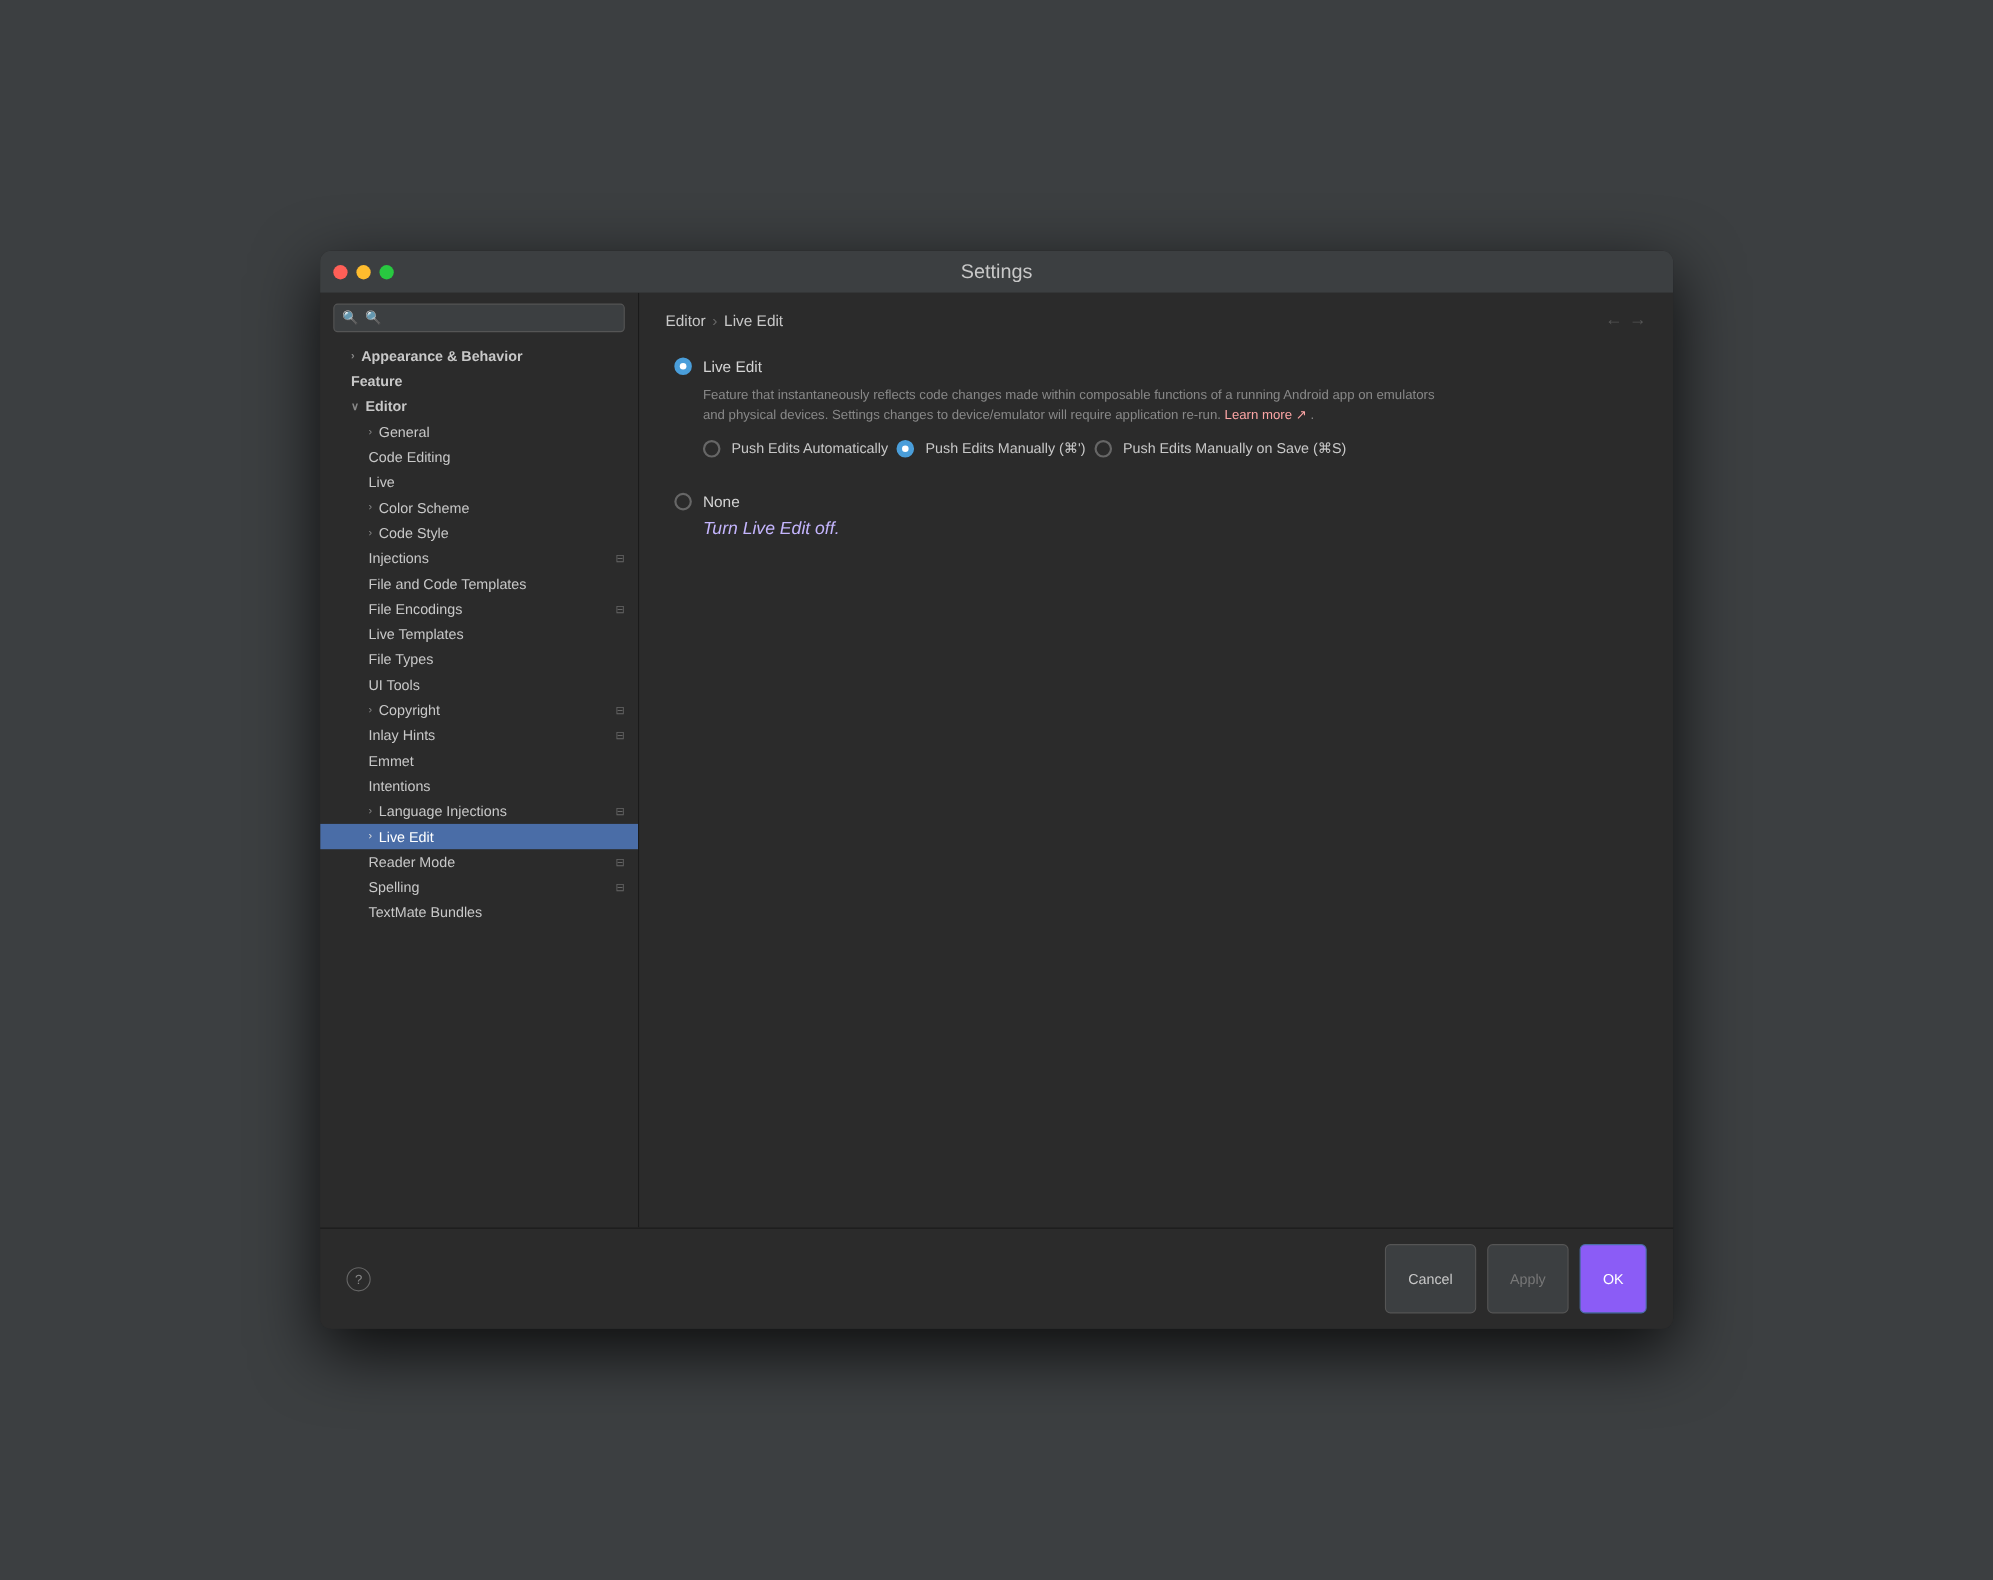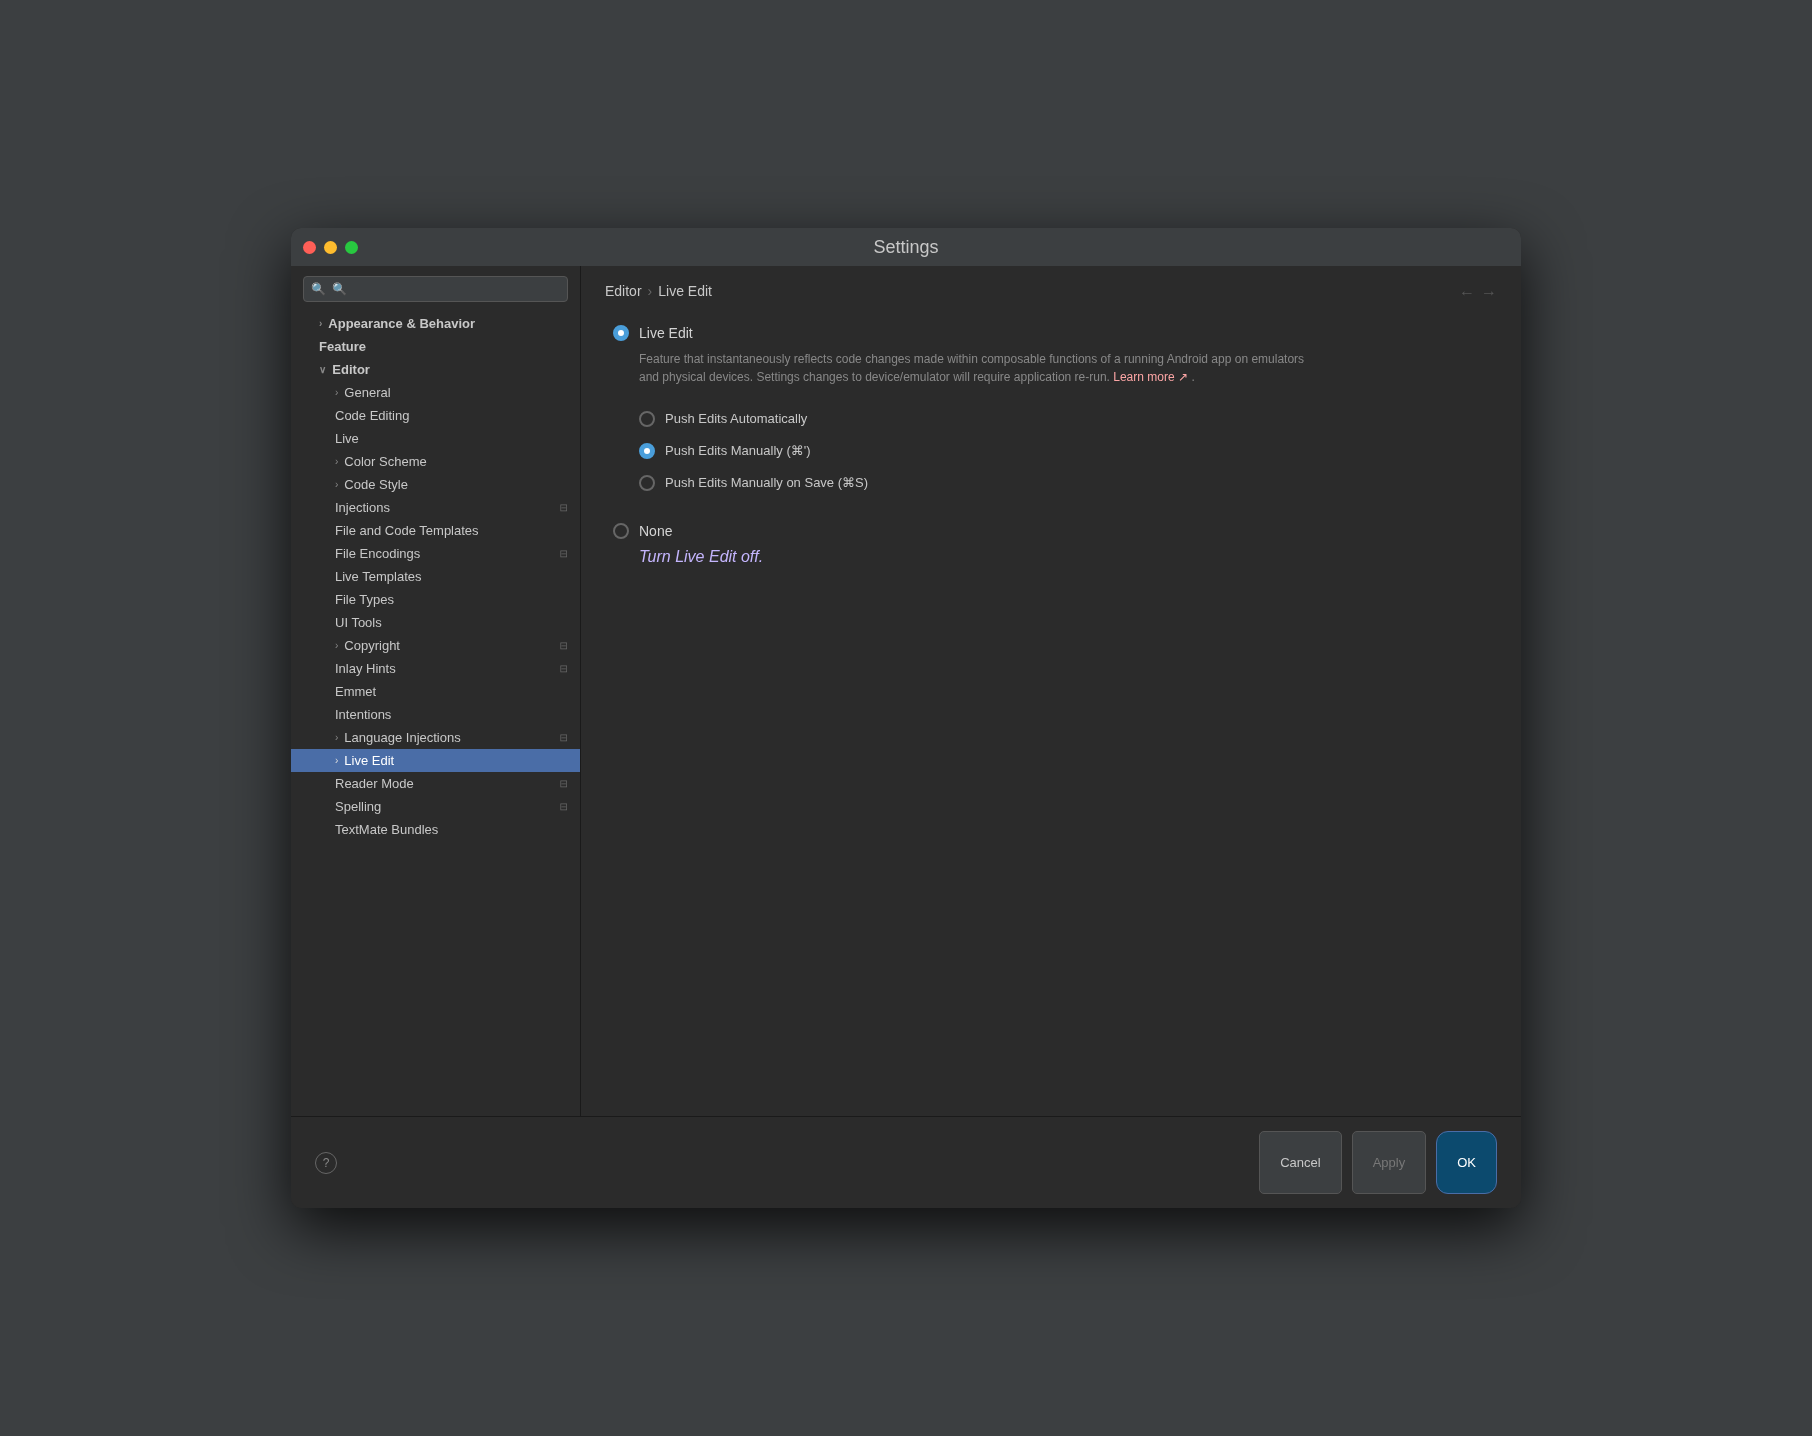--- a/index.html
+++ b/index.html
@@ -222,23 +222,23 @@
       margin-left: 26px;
       margin-bottom: 12px;
       max-width: 680px;
     }
     .learn-more {
       color: #fca5a5;
       text-decoration: none;
     }
     .sub-options {
       margin-left: 26px;
-      margin-top: 24px;
-      display: flex;
-      flex-direction: column;
+      margin-top: 13px;
+      display: flex;
+      flex-direction: row;
       gap: 8px;
     }
     .none-desc {
       color: #c4b5fd;
       font-size: 16px;
       margin-left: 26px;
       margin-top: 4px;
       font-style: italic;
     }
 
@@ -277,24 +277,23 @@
       border: 1px solid #555;
       background: #3c3f41;
       color: #c8c8c8;
     }
     .btn-apply {
       color: #777;
       cursor: default;
       text-align: right;
     }
     .btn-ok {
-      background: #0c4a6e;
+      background: #8b5cf6;
       border-color: #4a6da7;
       color: #fff;
-      border-radius: 12px;
     }
   </style>
 </head>
 <body>
 
 <div class="dialog">
 
   <div class="title-bar">
     <div class="title-bar-buttons">
       <div class="tb-btn tb-close"></div>

